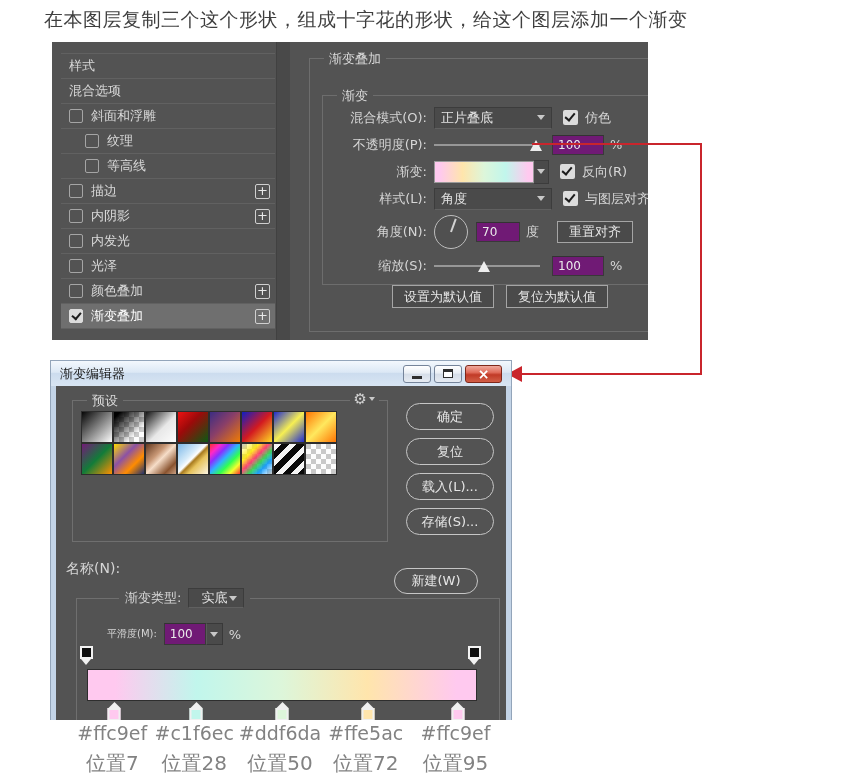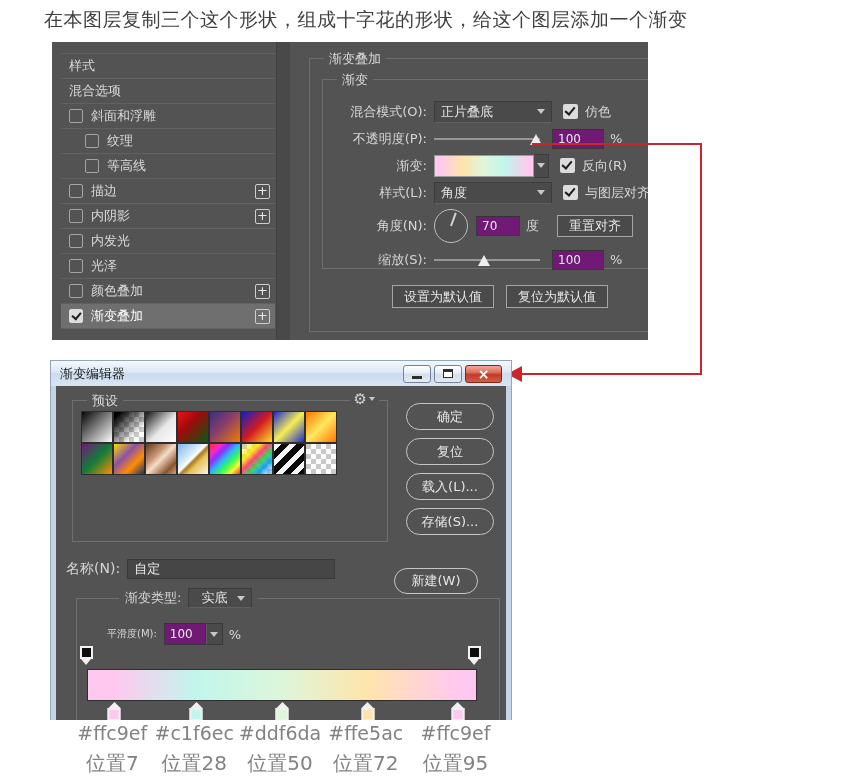--- a/index.html
+++ b/index.html
@@ -18,21 +18,21 @@
   .ls-cb { width:14px; height:14px; border:1px solid #a5a5a5; border-radius:2px; margin-right:8px; flex:none; position:relative; }
   .ls-cb.checked { background:#dcdcdc; border-color:#dcdcdc; }
   .ls-cb.checked::after { content:""; position:absolute; left:2px; top:2px; width:7px; height:4px; border-left:2px solid #1f1f1f; border-bottom:2px solid #1f1f1f; transform:rotate(-50deg); }
   .ls-plus { margin-left:auto; margin-right:5px; width:15px; height:15px; border:1px solid #cfcfcf; border-radius:2px; color:#e8e8e8; font-size:13px; line-height:12px; text-align:center; flex:none; }
   .ls-scrollstrip { position:absolute; left:224px; top:0; width:14px; height:100%; background:#494949; border-left:1px solid #414141; }
 
   .ls-right { position:absolute; left:255px; top:0; right:0; height:100%; }
   .fsbox { position:absolute; border:1px solid #6d6d6d; }
   .fs-legend { position:absolute; top:-9px; left:14px; background:var(--ps-bg,#535353); padding:0 5px; color:#dadada; font-size:13px; white-space:nowrap; }
   .outer-box { left:2px; top:16px; right:-4px; bottom:8px; border-right:none; }
-  .inner-box { left:12px; top:20px; right:-8px; height:190px; border-right:none; padding-top:18px; }
+  .inner-box { left:12px; top:36px; right:-8px; height:190px; border-right:none; padding-top:8px; }
 
   .prow { display:flex; align-items:center; height:27px; padding-left:2px; }
   .prow.tall { height:40px; }
   .plabel { width:102px; text-align:right; margin-right:7px; color:#d6d6d6; font-size:13px; flex:none; white-space:nowrap; }
   .dd { display:flex; align-items:center; width:118px; height:22px; background:#4a4a4a; border:1px solid #3c3c3c; border-bottom-color:#606060; padding:0 6px; color:#e3e3e3; font-size:13px; flex:none; }
   .chev { margin-left:auto; width:0; height:0; border-left:4px solid transparent; border-right:4px solid transparent; border-top:5px solid #c8c8c8; }
   .cb { width:15px; height:15px; background:#dcdcdc; border-radius:2px; position:relative; flex:none; margin-left:11px; }
   .cb::after { content:""; position:absolute; left:2px; top:3px; width:8px; height:4px; border-left:2px solid #1c1c1c; border-bottom:2px solid #1c1c1c; transform:rotate(-50deg); }
   .cb-label { margin-left:7px; color:#d6d6d6; font-size:13px; white-space:nowrap; }
   .slider { position:relative; width:106px; height:16px; flex:none; margin-right:12px; }
@@ -79,21 +79,21 @@
   .pill { width:88px; height:27px; border:1px solid #c6c6c6; border-radius:14px; background:transparent; color:#e6e6e6; font-size:13px; display:flex; align-items:center; justify-content:center; margin-bottom:8px; font-family:inherit; white-space:nowrap; }
 
   .name-row { position:absolute; left:10px; right:0; top:170px; height:26px; display:flex; align-items:center; }
   .name-label { color:#d6d6d6; font-size:14px; }
   .name-input { margin-left:7px; width:208px; height:20px; background:#464646; border:1px solid #393939; color:#ebebeb; font-size:13px; display:flex; align-items:center; padding:0 6px; }
   .new-pill { position:absolute; right:16px; top:0; width:84px; height:26px; margin:12px; }
 
   .type-box { position:absolute; left:20px; top:212px; right:6px; bottom:-2px; border:1px solid #6f6f6f; border-bottom:none; }
   .type-legend { position:absolute; top:-11px; left:42px; background:var(--ps-bg,#535353); padding:0 6px; display:flex; align-items:center; }
   .type-label { color:#d6d6d6; font-size:13px; margin-right:7px; white-space:nowrap; }
-  .dd.small { width:64px; height:20px;padding-left:12px; }
+  .dd.small { width:56px; height:20px;padding-left:12px; }
   .smooth-row { position:absolute; left:30px; top:24px; display:flex; align-items:center; }
   .smooth-label { color:#d6d6d6; font-size:10px; margin-right:7px; }
   .numbox.combo { width:42px; height:22px; }
   .combo-chev { width:17px; height:22px; background:#4a4a4a; border:1px solid #393939; border-left:1px solid #5a5a5a; display:flex; align-items:center; justify-content:center; }
   .combo-chev .chev { margin:0; }
 
   .grad-bar { position:absolute; left:10px; top:70px; width:390px; height:32px; border:1px solid #2e2e2e; }
   .op-stop { position:absolute; top:47px; width:13px; height:13px; background:#0d0d0d; border:2px solid #f2f2f2; }
   .op-stop::after { content:""; position:absolute; left:-1px; top:11px; width:0; height:0; border-left:5px solid transparent; border-right:5px solid transparent; border-top:6px solid #f2f2f2; }
   .op-stop.left { left:3px; } .op-stop.right { left:391px; }
@@ -289,21 +289,20 @@
 
       <div class="ge-btn-col">
         <button class="pill">确定</button>
         <button class="pill">复位</button>
         <button class="pill">载入(L)...</button>
         <button class="pill">存储(S)...</button>
       </div>
 
       <div class="name-row">
         <span class="name-label">名称(N):</span>
-        <div class="name-input">自定</div>
         <button class="pill new-pill">新建(W)</button>
       </div>
 
       <div class="type-box">
         <div class="type-legend">
           <span class="type-label">渐变类型:</span>
           <div class="dd small">
             <span>实底</span>
             <span class="chev"></span>
           </div>

